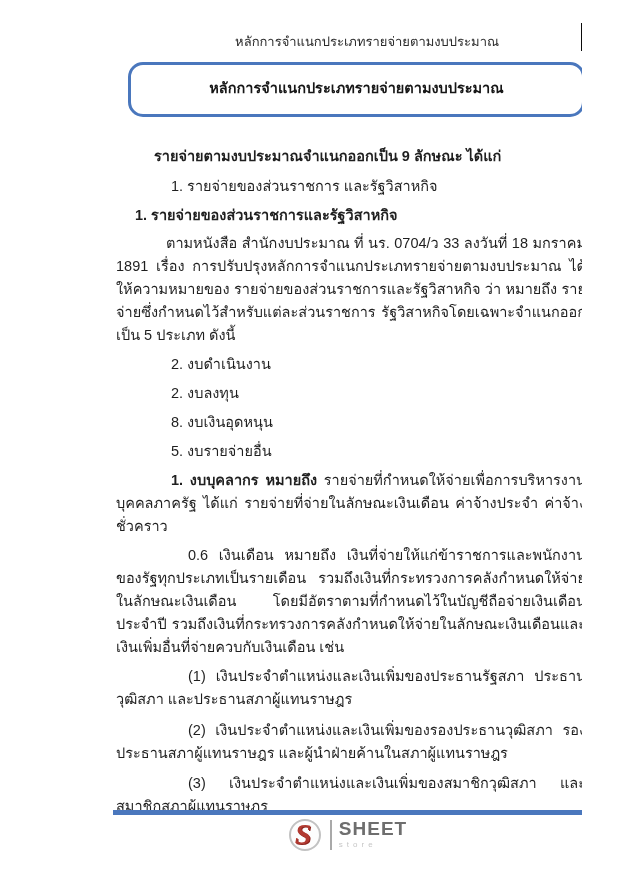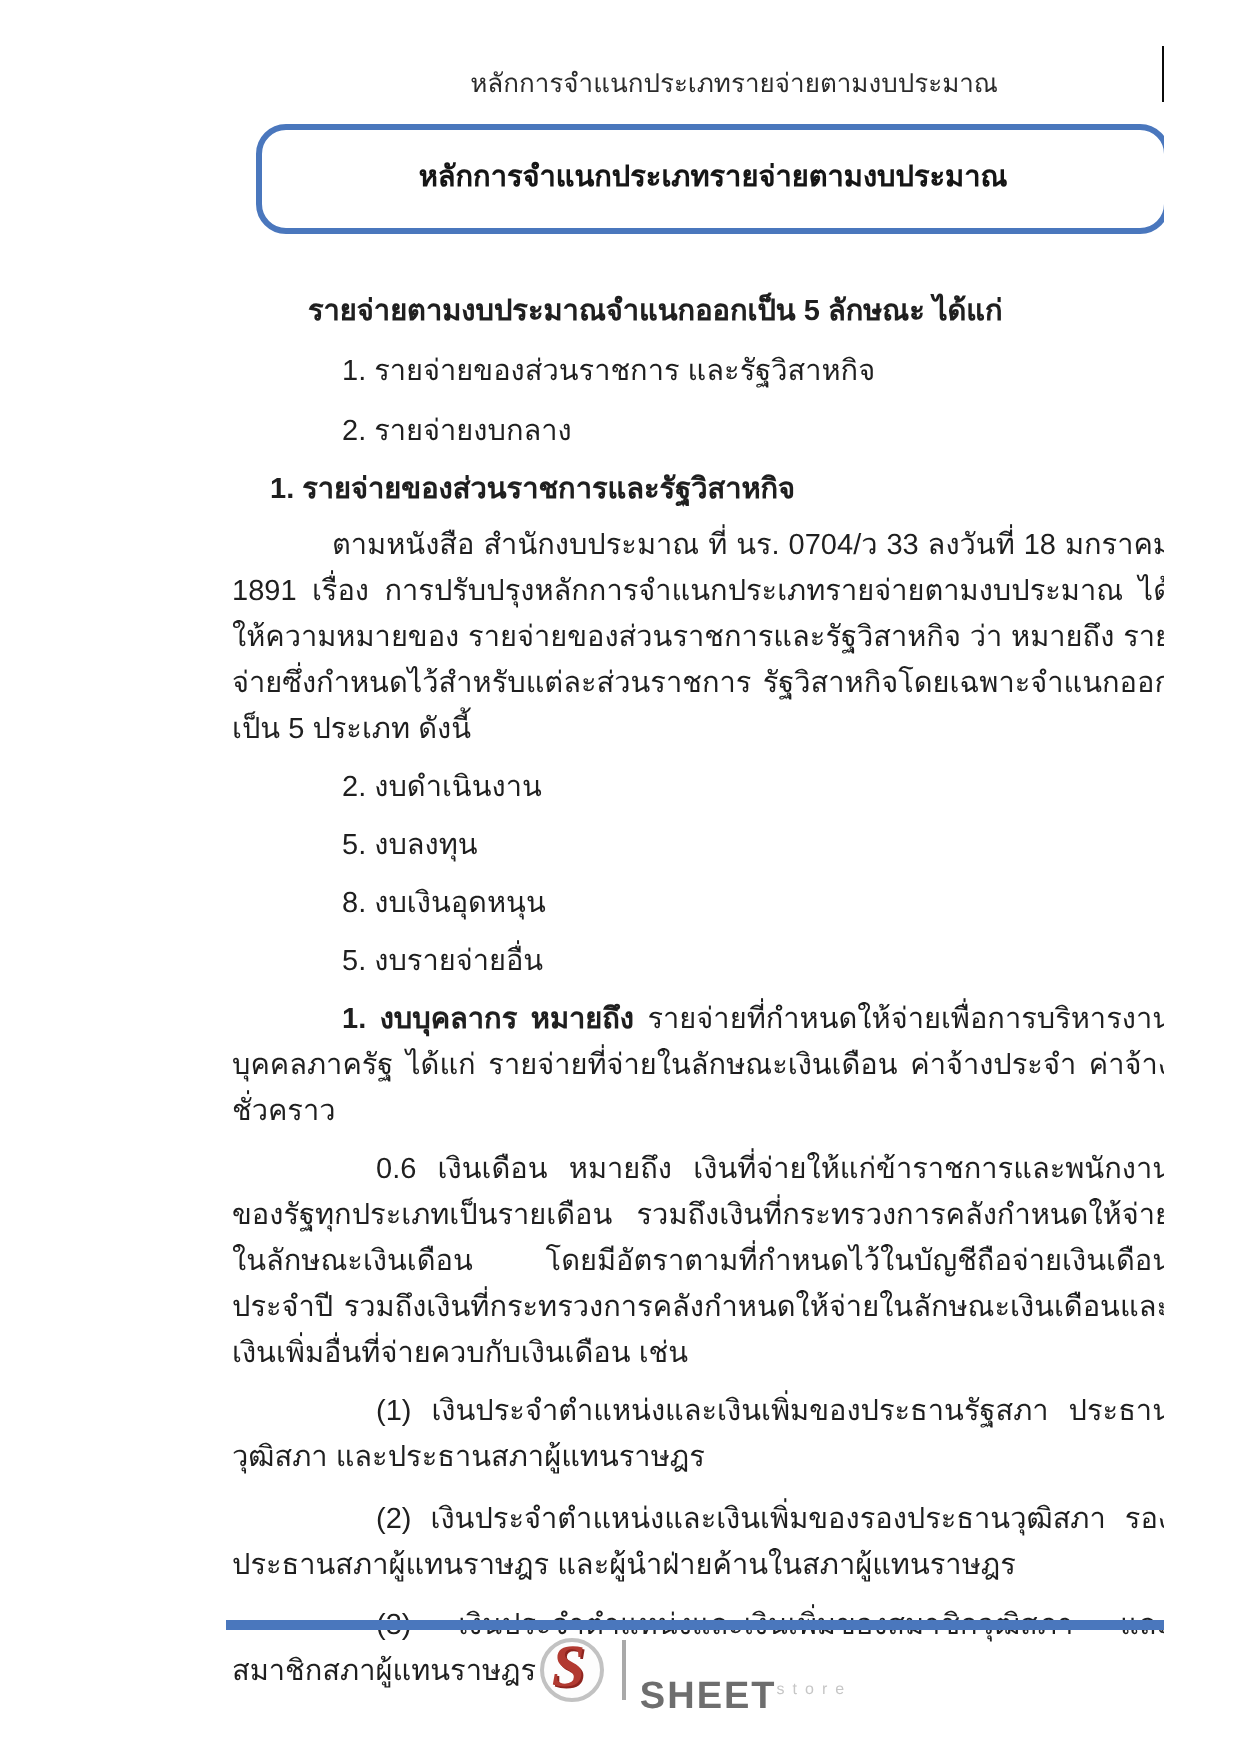--- a/index.html
+++ b/index.html
@@ -122,21 +122,21 @@
     color: #b23a31;
     text-shadow: 1px 1px 0 #8e241e;
   }
   .logo-divider {
     width: 2px;
     height: 30px;
     background: #a9a9a9;
     margin: 1px 7px 0 9px;
     flex: 0 0 auto;
   }
-  .logo-textcol { display: flex; flex-direction: row; margin-top: 20px; }
+  .logo-textcol { display: flex; flex-direction: column; }
   .logo-name {
     font-weight: bold;
     font-size: 19px;
     line-height: 20px;
     letter-spacing: 1px;
     color: #6e6e6e;
   }
   .logo-sub {
     font-size: 8px;
     letter-spacing: 4px;
@@ -154,31 +154,30 @@
   <div class="page-number-box">
     <span>9</span>
   </div>
 
   <div class="title-box">
     <div class="doc-title">หลักการจำแนกประเภทรายจ่ายตามงบประมาณ</div>
   </div>
 
   <div class="content">
 
-    <p class="intro-heading">รายจ่ายตามงบประมาณจำแนกออกเป็น 5 ลักษณะ ได้แก่</p>
+    <p class="intro-heading">รายจ่ายตามงบประมาณจำแนกออกเป็น 9 ลักษณะ ได้แก่</p>
 
     <p class="intro-item">1. รายจ่ายของส่วนราชการ และรัฐวิสาหกิจ</p>
-    <p class="intro-item">2. รายจ่ายงบกลาง</p>
 
     <p class="sec-heading">1. รายจ่ายของส่วนราชการและรัฐวิสาหกิจ</p>
 
     <p class="para1 para-just">ตามหนังสือ สำนักงบประมาณ ที่ นร. 0704/ว 33 ลงวันที่ 18 มกราคม 1891 เรื่อง การปรับปรุงหลักการจำแนกประเภทรายจ่ายตามงบประมาณ ได้ให้ความหมายของ รายจ่ายของส่วนราชการและรัฐวิสาหกิจ ว่า หมายถึง รายจ่ายซึ่งกำหนดไว้สำหรับแต่ละส่วนราชการ รัฐวิสาหกิจโดยเฉพาะจำแนกออกเป็น 5 ประเภท ดังนี้</p>
 
     <p class="budget-item">2. งบดำเนินงาน</p>
-    <p class="budget-item">5. งบลงทุน</p>
+    <p class="budget-item">2. งบลงทุน</p>
     <p class="budget-item">8. งบเงินอุดหนุน</p>
     <p class="budget-item">5. งบรายจ่ายอื่น</p>
 
     <p class="personnel para-just"><span class="lead">1. งบบุคลากร หมายถึง</span><span> รายจ่ายที่กำหนดให้จ่ายเพื่อการบริหารงานบุคคลภาครัฐ ได้แก่ รายจ่ายที่จ่ายในลักษณะเงินเดือน ค่าจ้างประจำ ค่าจ้างชั่วคราว</span></p>
 
     <p class="salary para-just">0.6 เงินเดือน หมายถึง เงินที่จ่ายให้แก่ข้าราชการและพนักงานของรัฐทุกประเภทเป็นรายเดือน รวมถึงเงินที่กระทรวงการคลังกำหนดให้จ่ายในลักษณะเงินเดือน โดยมีอัตราตามที่กำหนดไว้ในบัญชีถือจ่ายเงินเดือนประจำปี รวมถึงเงินที่กระทรวงการคลังกำหนดให้จ่ายในลักษณะเงินเดือนและเงินเพิ่มอื่นที่จ่ายควบกับเงินเดือน เช่น</p>
 
     <p class="subitem para-just">(1) เงินประจำตำแหน่งและเงินเพิ่มของประธานรัฐสภา ประธานวุฒิสภา และประธานสภาผู้แทนราษฎร</p>
     <p class="subitem para-just s2">(2) เงินประจำตำแหน่งและเงินเพิ่มของรองประธานวุฒิสภา รองประธานสภาผู้แทนราษฎร และผู้นำฝ่ายค้านในสภาผู้แทนราษฎร</p>
     <p class="subitem para-just s3">(3) เงินประจำตำแหน่งและเงินเพิ่มของสมาชิกวุฒิสภา และสมาชิกสภาผู้แทนราษฎร</p>

